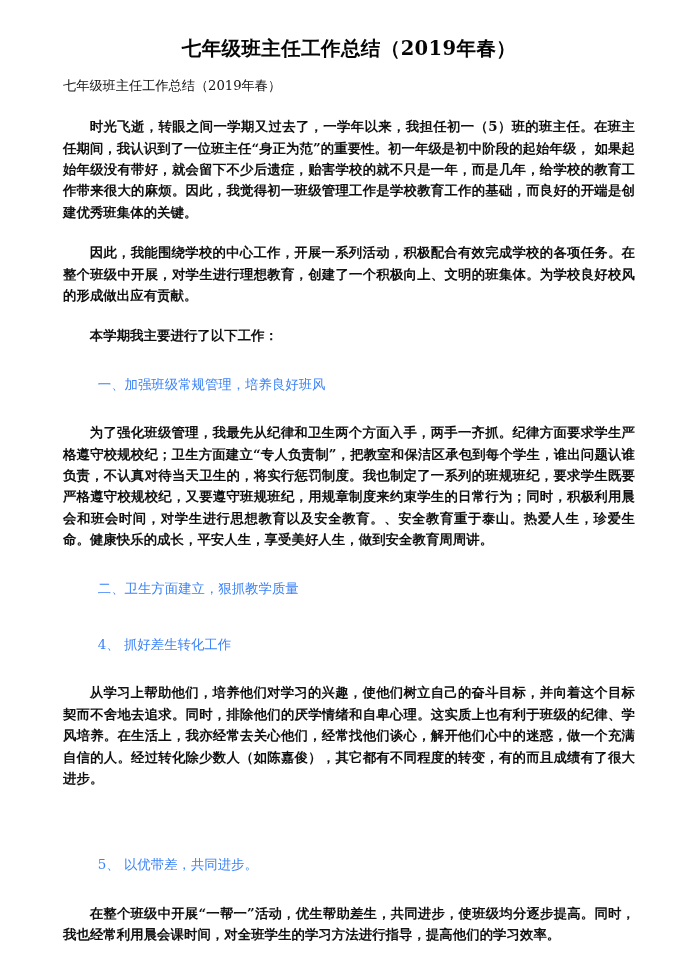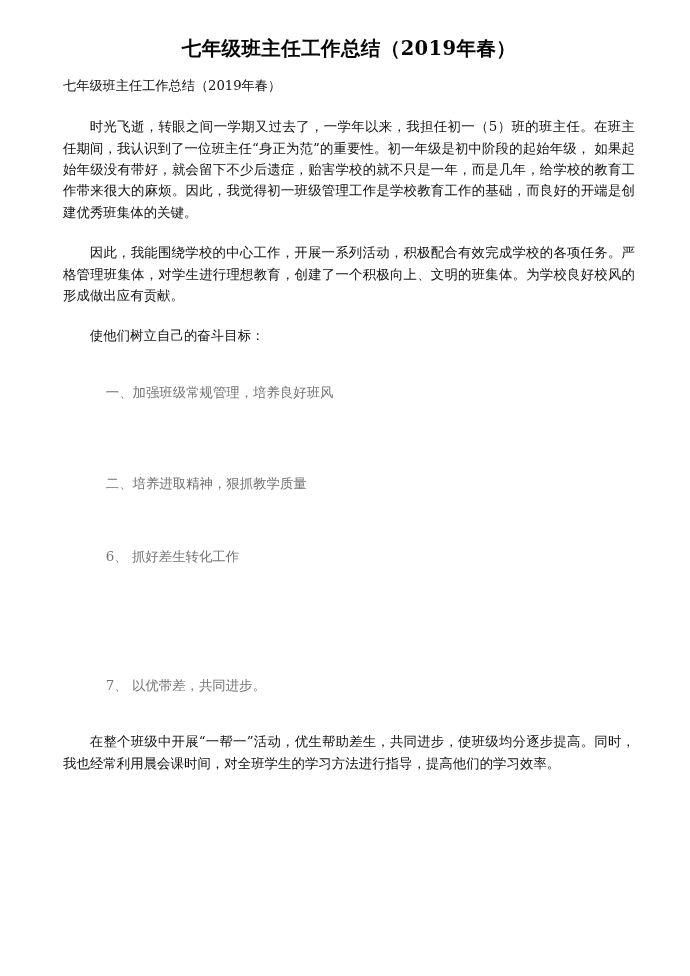--- a/index.html
+++ b/index.html
@@ -57,79 +57,82 @@
     line-height: 21.4px;
     text-align: justify;
     text-justify: inter-character;
     text-align-last: left;
     color: #101010;
     word-break: break-all;
     letter-spacing: 0.05px;
   }
   p.indent2 {
     text-indent: 2em;
+    font-weight: bold;
   }
   p.heading-line {
-    margin: 16px;
+    margin: 8px;
     font-size: 13.4px;
     line-height: 21.4px;
     text-indent: 2em;
-    color: #737373;
+    color: #3b82f6;
   }
   .gap-md { height: 19px; }
   .first-gap { height: 20px; }
 </style>
 </head>
 <body>
 
 <div class="page">
   <div class="content">
 
     <h1 class="doc-title">七年级班主任工作总结（2019年春）</h1>
 
     <div class="doc-subtitle">七年级班主任工作总结（2019年春）</div>
 
     <div class="first-gap"></div>
 
     <p class="body-para indent2">时光飞逝，转眼之间一学期又过去了，一学年以来，我担任初一（5）班的班主任。在班主任期间，我认识到了一位班主任“身正为范”的重要性。初一年级是初中阶段的起始年级， 如果起始年级没有带好，就会留下不少后遗症，贻害学校的就不只是一年，而是几年，给学校的教育工作带来很大的麻烦。因此，我觉得初一班级管理工作是学校教育工作的基础，而良好的开端是创建优秀班集体的关键。</p>
 
     <div class="gap-md"></div>
 
-    <p class="body-para indent2">因此，我能围绕学校的中心工作，开展一系列活动，积极配合有效完成学校的各项任务。严格管理班集体，对学生进行理想教育，创建了一个积极向上、文明的班集体。为学校良好校风的形成做出应有贡献。</p>
+    <p class="body-para indent2">因此，我能围绕学校的中心工作，开展一系列活动，积极配合有效完成学校的各项任务。在整个班级中开展，对学生进行理想教育，创建了一个积极向上、文明的班集体。为学校良好校风的形成做出应有贡献。</p>
 
     <div class="gap-md"></div>
 
-    <p class="body-para indent2">使他们树立自己的奋斗目标：</p>
+    <p class="body-para indent2">本学期我主要进行了以下工作：</p>
 
     <div class="gap-md"></div>
 
     <p class="heading-line">一、加强班级常规管理，培养良好班风</p>
 
     <div class="gap-md"></div>
 
+    <p class="body-para indent2">为了强化班级管理，我最先从纪律和卫生两个方面入手，两手一齐抓。纪律方面要求学生严格遵守校规校纪；卫生方面建立“专人负责制”，把教室和保洁区承包到每个学生，谁出问题认谁负责，不认真对待当天卫生的，将实行惩罚制度。我也制定了一系列的班规班纪，要求学生既要严格遵守校规校纪，又要遵守班规班纪，用规章制度来约束学生的日常行为；同时，积极利用晨会和班会时间，对学生进行思想教育以及安全教育。、安全教育重于泰山。热爱人生，珍爱生命。健康快乐的成长，平安人生，享受美好人生，做到安全教育周周讲。</p>
 
     <div class="gap-md"></div>
 
-    <p class="heading-line">二、培养进取精神，狠抓教学质量</p>
+    <p class="heading-line">二、卫生方面建立，狠抓教学质量</p>
 
     <div class="gap-md"></div>
 
-    <p class="heading-line">6、 抓好差生转化工作</p>
+    <p class="heading-line">4、 抓好差生转化工作</p>
+
+    <div class="gap-md"></div>
+
+    <p class="body-para indent2">从学习上帮助他们，培养他们对学习的兴趣，使他们树立自己的奋斗目标，并向着这个目标契而不舍地去追求。同时，排除他们的厌学情绪和自卑心理。这实质上也有利于班级的纪律、学风培养。在生活上，我亦经常去关心他们，经常找他们谈心，解开他们心中的迷惑，做一个充满自信的人。经过转化除少数人（如陈嘉俊），其它都有不同程度的转变，有的而且成绩有了很大进步。</p>
 
     <div class="gap-md"></div>
 
 
     <div class="gap-md"></div>
 
 
     <div class="gap-md"></div>
 
-
-    <div class="gap-md"></div>
-
-    <p class="heading-line">7、 以优带差，共同进步。</p>
+    <p class="heading-line">5、 以优带差，共同进步。</p>
 
     <div class="gap-md"></div>
 
     <p class="body-para indent2">在整个班级中开展“一帮一”活动，优生帮助差生，共同进步，使班级均分逐步提高。同时，我也经常利用晨会课时间，对全班学生的学习方法进行指导，提高他们的学习效率。</p>
 
   </div>
 </div>
 
 </body></html>

